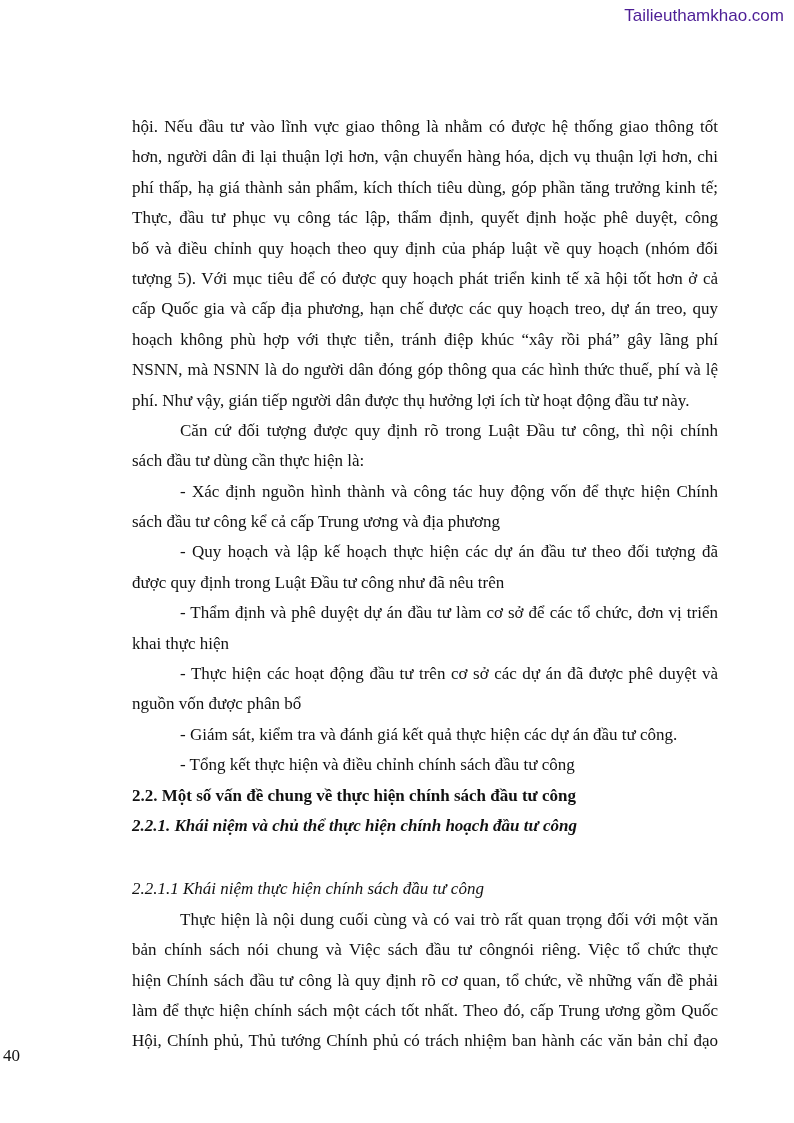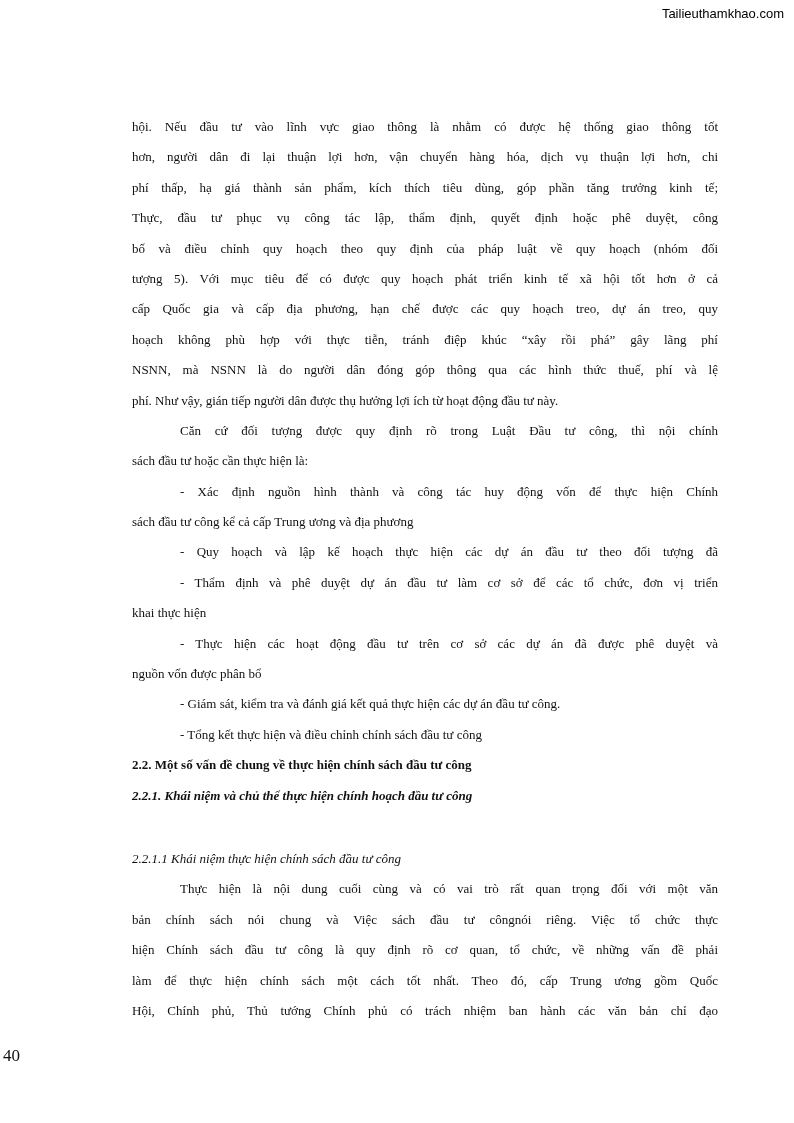--- a/index.html
+++ b/index.html
@@ -1,21 +1,21 @@
 <!DOCTYPE html>
 <html><head>
 <meta charset="utf-8">
 <style>
   html, body { margin: 0; padding: 0; background: #ffffff; }
   body { width: 794px; height: 1123px; position: relative; overflow: hidden;
          font-family: "Liberation Serif", "DejaVu Serif", serif; color: #111; }
   .watermark { position: absolute; top: 6px; right: 10px; font-family: "Liberation Sans", "DejaVu Sans", sans-serif;
-               font-size: 13px; color: #000000; }
+               font-size: 17px; color: #4c1d95; }
   .page { position: absolute; left: 132px; top: 112px; width: 586px; }
-  .line { font-size: 13px; line-height: 30.4px; height: 30.4px; white-space: nowrap; }
+  .line { font-size: 17px; line-height: 30.4px; height: 30.4px; white-space: nowrap; }
   .j { text-align: justify; text-align-last: justify; }
   .ind { padding-left: 48px; }
   .h2 { font-weight: bold; }
   .h3 { font-weight: bold; font-style: italic; }
   .h4 { font-style: italic; margin-top: 33px; }
   .pagenum { position: absolute; top: 1046px; left: 3px; width: 794px; 
              font-size: 17px; }
 </style>
 </head>
 <body>
@@ -31,27 +31,28 @@
     <div class="line j">bố và điều chỉnh quy hoạch theo quy định của pháp luật về quy hoạch (nhóm đối</div>
     <div class="line j">tượng 5). Với mục tiêu để có được quy hoạch phát triển kinh tế xã hội tốt hơn ở cả</div>
     <div class="line j">cấp Quốc gia và cấp địa phương, hạn chế được các quy hoạch treo, dự án treo, quy</div>
     <div class="line j">hoạch không phù hợp với thực tiễn, tránh điệp khúc “xây rồi phá” gây lãng phí</div>
     <div class="line j">NSNN, mà NSNN là do người dân đóng góp thông qua các hình thức thuế, phí và lệ</div>
     <div class="line">phí. Như vậy, gián tiếp người dân được thụ hưởng lợi ích từ hoạt động đầu tư này.</div>
   </div>
 
   <div>
     <div class="line j ind">Căn cứ đối tượng được quy định rõ trong Luật Đầu tư công, thì nội chính</div>
-    <div class="line">sách đầu tư hoặc cần thực hiện là:</div>
+    <div class="line">sách đầu tư dùng cần thực hiện là:</div>
   </div>
 
   <div>
     <div class="line j ind">- Xác định nguồn hình thành và công tác huy động vốn để thực hiện Chính</div>
     <div class="line">sách đầu tư công kể cả cấp Trung ương và địa phương</div>
     <div class="line j ind">- Quy hoạch và lập kế hoạch thực hiện các dự án đầu tư theo đối tượng đã</div>
+    <div class="line">được quy định trong Luật Đầu tư công như đã nêu trên</div>
     <div class="line j ind">- Thẩm định và phê duyệt dự án đầu tư làm cơ sở để các tổ chức, đơn vị triển</div>
     <div class="line">khai thực hiện</div>
     <div class="line j ind">- Thực hiện các hoạt động đầu tư trên cơ sở các dự án đã được phê duyệt và</div>
     <div class="line">nguồn vốn được phân bổ</div>
     <div class="line ind">- Giám sát, kiểm tra và đánh giá kết quả thực hiện các dự án đầu tư công.</div>
     <div class="line ind">- Tổng kết thực hiện và điều chỉnh chính sách đầu tư công</div>
   </div>
 
   <div class="line h2">2.2. Một số vấn đề chung về thực hiện chính sách đầu tư công</div>
   <div class="line h3">2.2.1. Khái niệm và chủ thể thực hiện chính hoạch đầu tư công</div>

